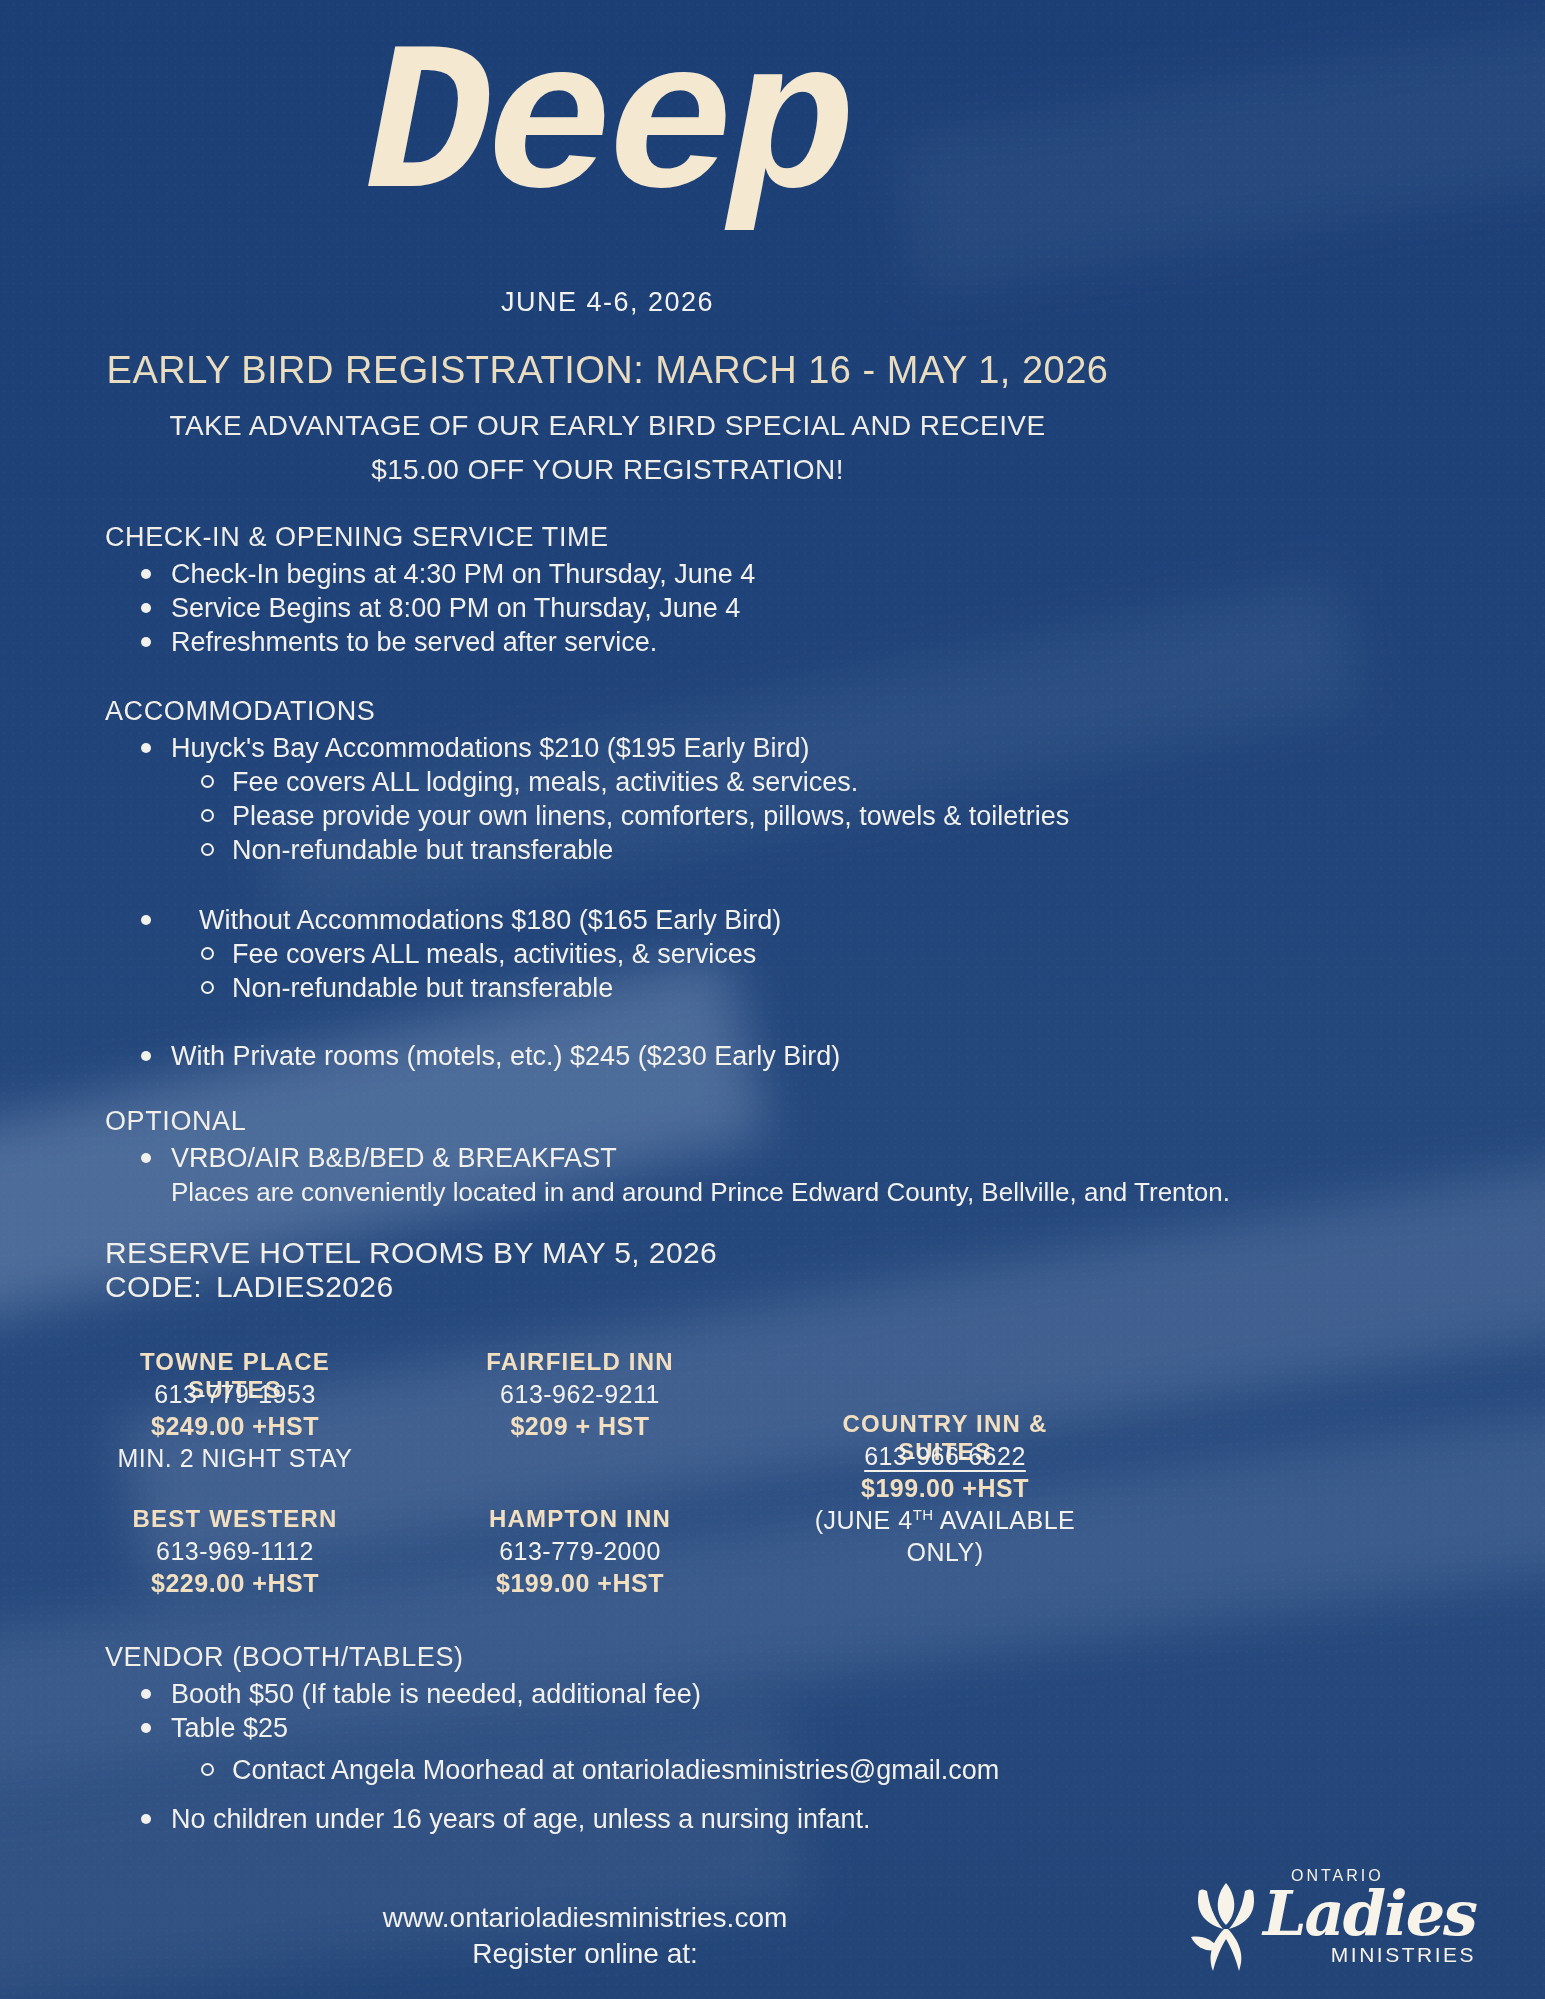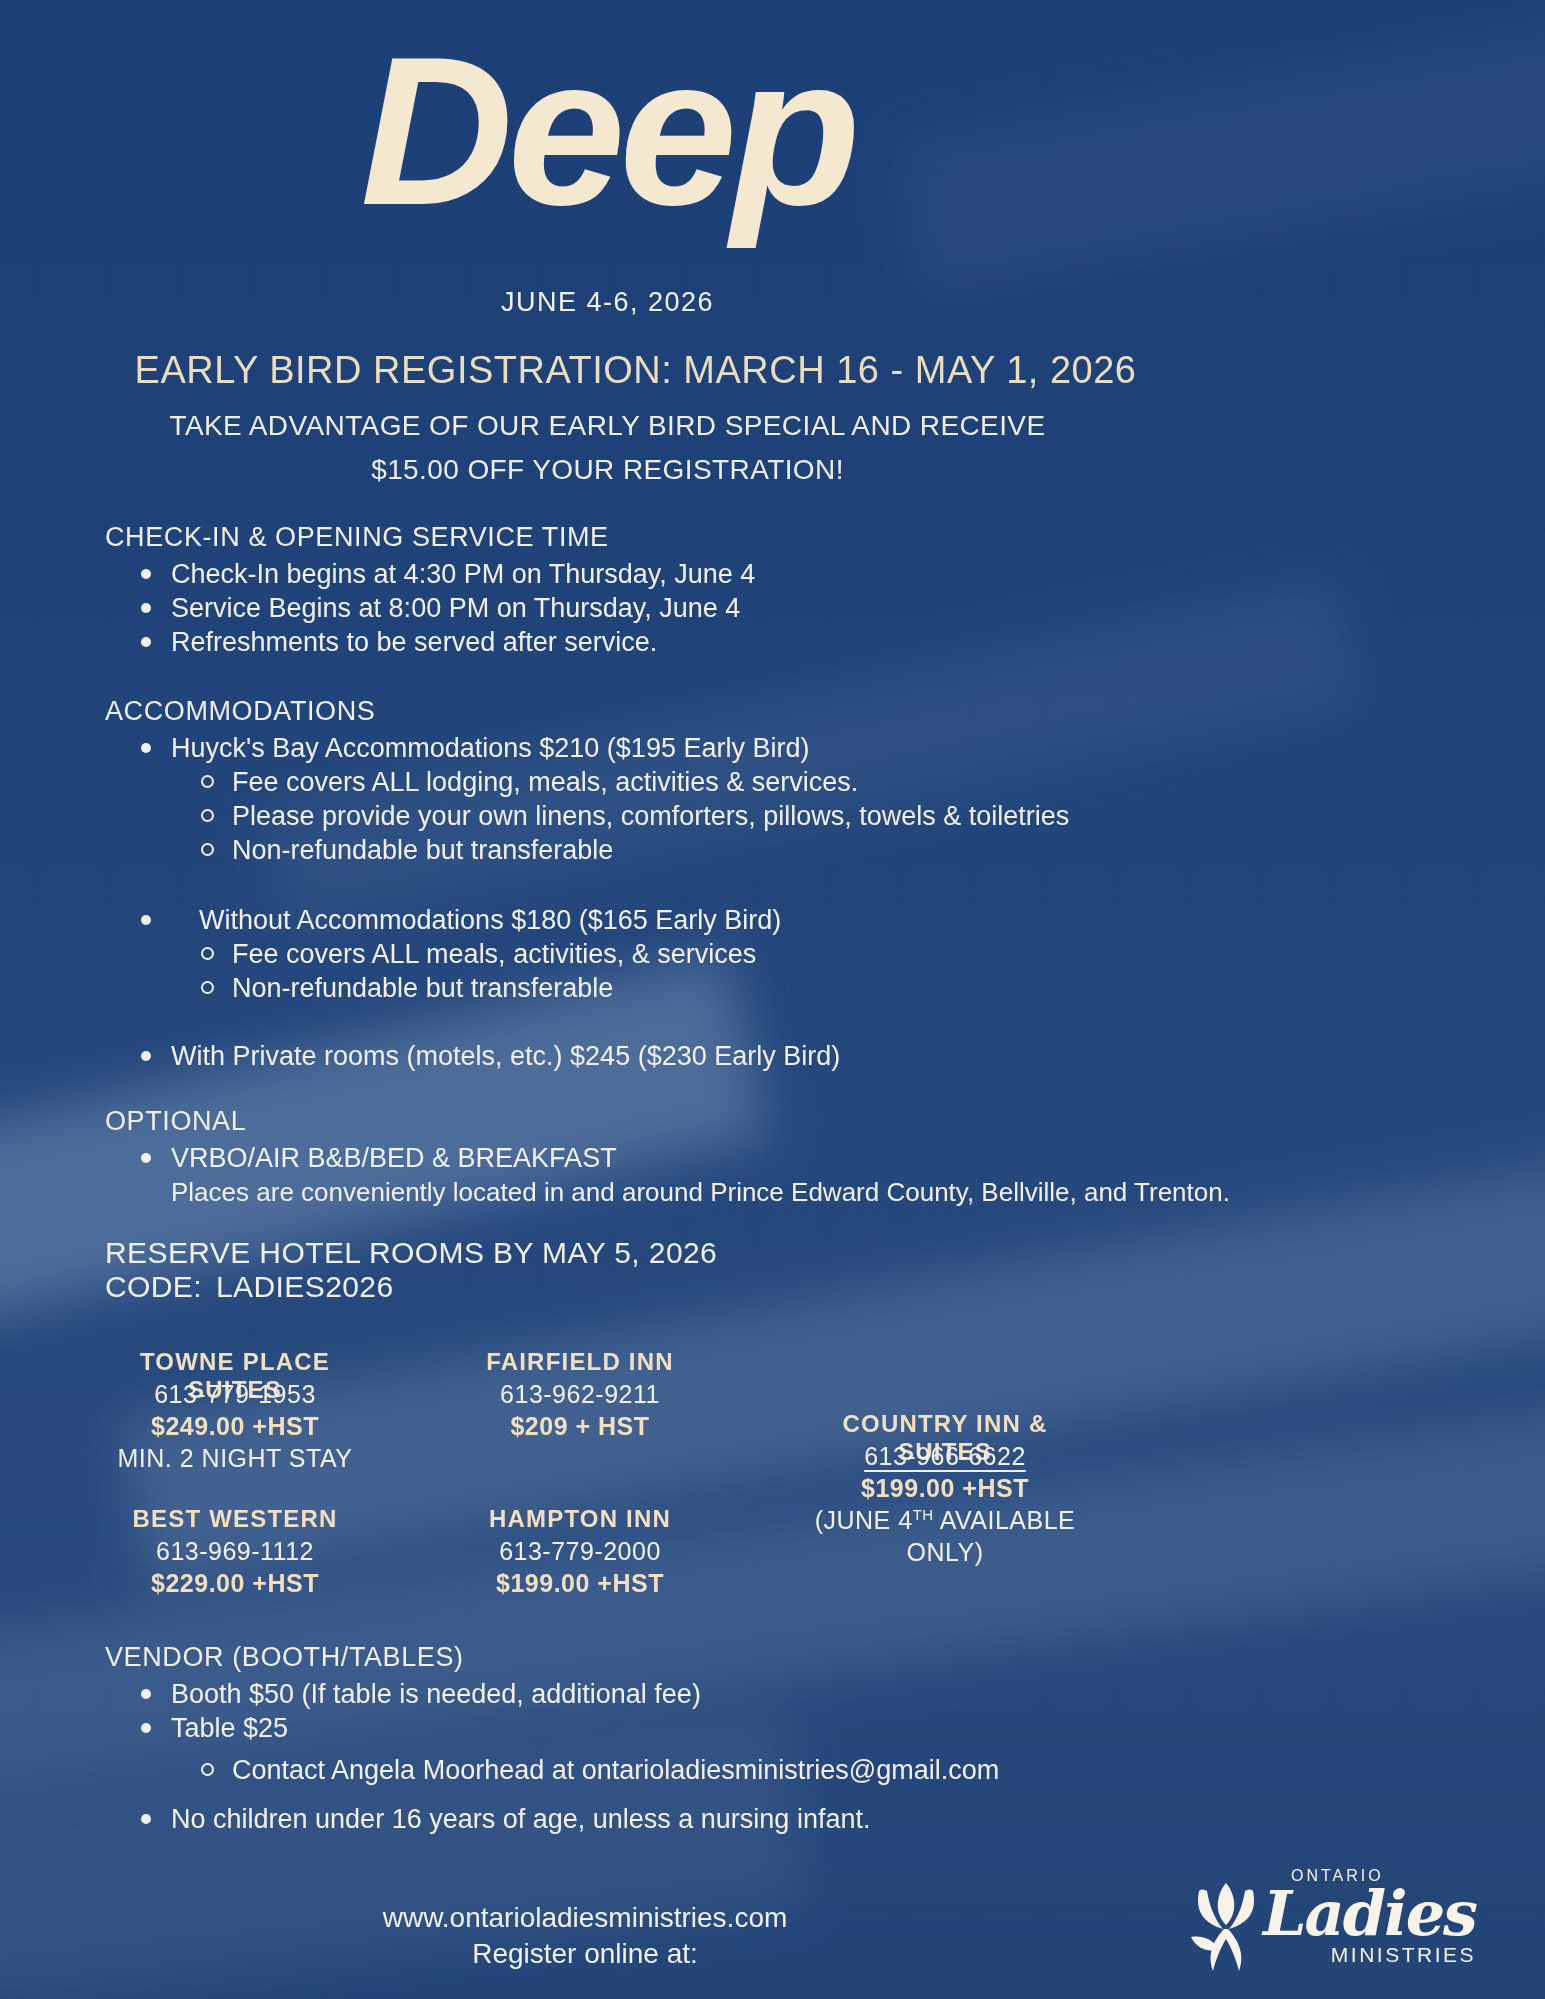--- a/index.html
+++ b/index.html
@@ -19,27 +19,27 @@
   .w4{left:260px;top:690px;width:1100px;height:130px;background:rgba(150,176,208,.10);transform:rotate(-12deg);}
   .w5{left:900px;top:60px;width:900px;height:160px;background:rgba(150,176,208,.08);transform:rotate(-10deg);}
   .w6{left:-100px;top:1760px;width:900px;height:200px;background:rgba(150,176,208,.12);transform:rotate(-7deg);}
   .speckle{position:absolute;inset:0;pointer-events:none;
     background-image:radial-gradient(rgba(255,255,255,.045) 1px,transparent 1.4px);
     background-size:9px 9px;opacity:.5;}
 
   .hdr{position:absolute;left:0;top:0;width:1215px;text-align:center;}
   .deep{
     position:absolute;left:0;top:14px;width:100%;
-    font-family:Liberation Sans, sans-serif;font-style:italic;font-weight:bold;
+    font-family:Liberation Mono, monospace;font-style:italic;font-weight:bold;
     font-size:212px;line-height:1.1;color:#f5e8d1;letter-spacing:-6px;
   }
   .date{position:absolute;left:0;top:287px;width:100%;
     font-size:27px;letter-spacing:1.5px;color:#f3f2ef;}
   .regline{position:absolute;left:0;top:349px;width:100%;
-    font-size:38px;letter-spacing:.5px;color:#eadcbf;padding-left:28px;}
+    font-size:38px;letter-spacing:.5px;color:#eadcbf;}
   .promo1{position:absolute;left:0;top:410px;width:100%;font-size:28px;color:#efede6;letter-spacing:.4px;}
   .promo2{position:absolute;left:0;top:454px;width:100%;font-size:28px;color:#efede6;letter-spacing:.4px;}
 
   .sec{position:absolute;left:105px;width:1380px;}
   .sec-head{font-size:27px;letter-spacing:.6px;color:#f1efe8;height:37px;}
   .row{display:flex;align-items:flex-start;font-size:27px;color:#f3f1ec;height:34px;line-height:30px;}
   .b1{margin-left:36px;}
   .b2{margin-left:96px;}
   .dot{flex:0 0 auto;width:10px;height:10px;border-radius:50%;background:#f3f1ec;margin:10px 20px 0 0;}
   .circ{flex:0 0 auto;width:9px;height:9px;border-radius:50%;border:2.5px solid #f3f1ec;margin:8px 18px 0 0;background:transparent;}

